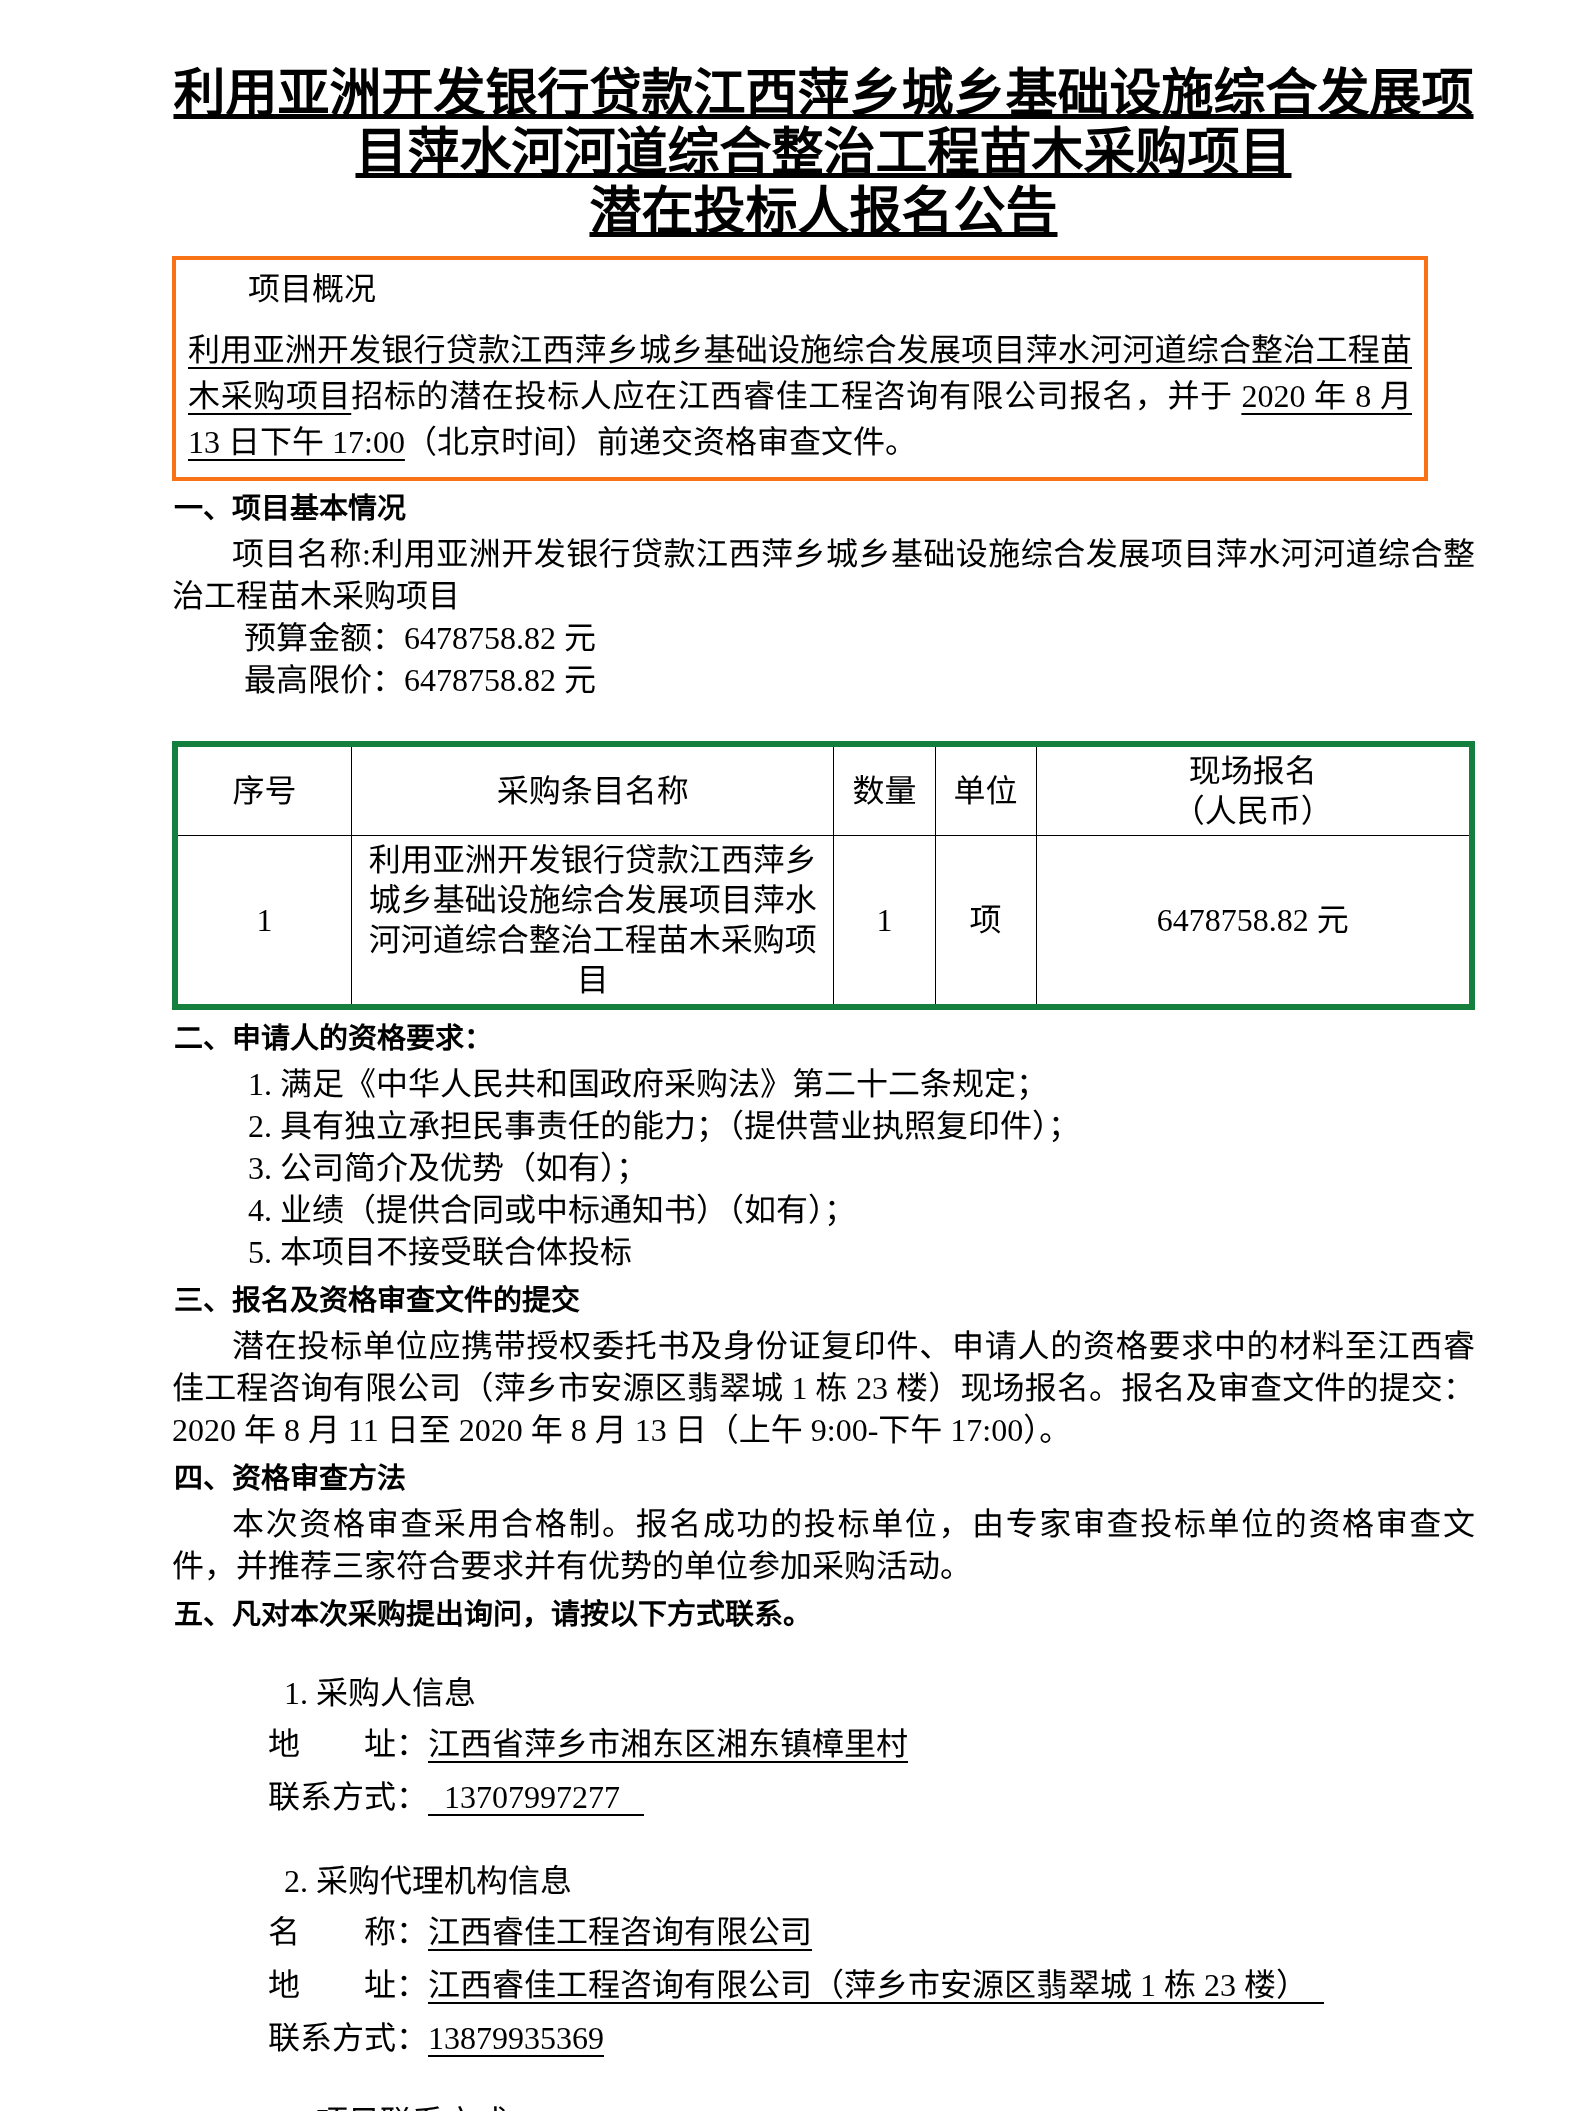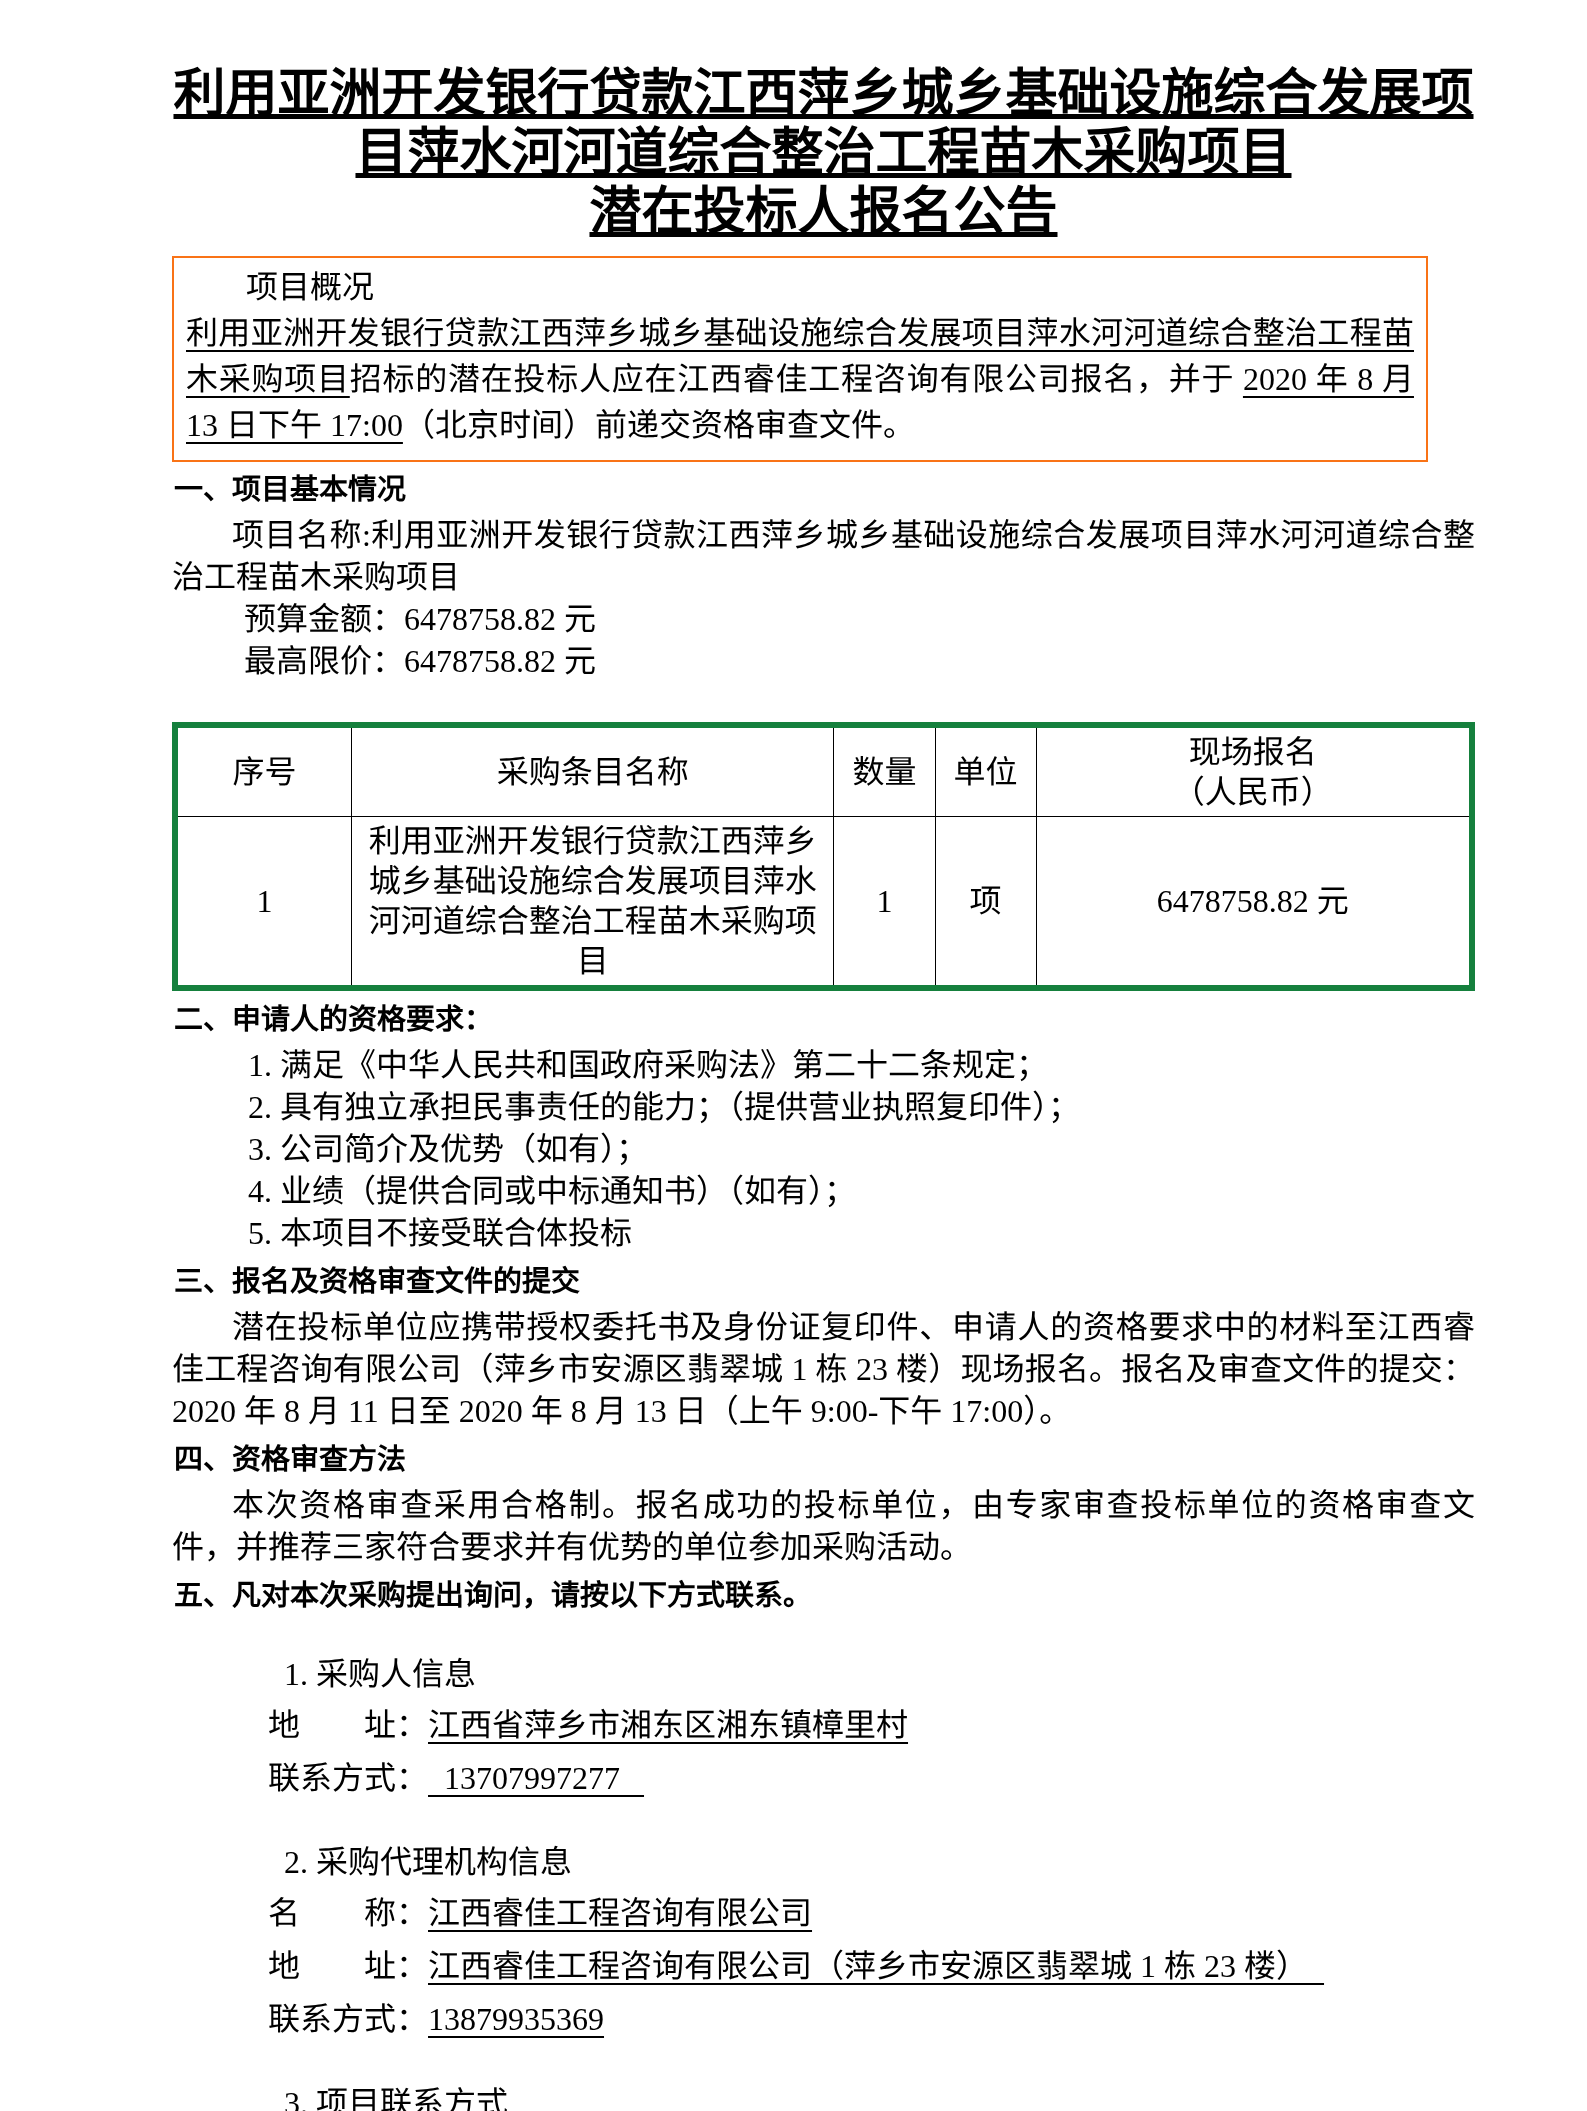--- a/index.html
+++ b/index.html
@@ -22,26 +22,26 @@
     text-align: center;
     font-weight: bold;
     font-size: 52px;
     line-height: 59px;
     text-decoration: underline;
   }
   
   .overview-box {
     margin-top: 15px;
     margin-right: 47px;
-    border: 2px solid #f97316;
+    border: 4px solid #f97316;
     padding: 6px 12px 12px 12px;
     line-height: 46px;
   }
   .overview-label { text-indent: 60px; }
-  .overview-para { text-align: justify; }
+  .overview-para { text-align: justify; margin-top: 15px; }
   .u {
     text-decoration: underline;
     text-underline-offset: 6px;
     text-decoration-thickness: 2px;
   }
   .pre { white-space: pre; }
   
   .sec-heading {
     font-family: "Liberation Sans", "DejaVu Sans", sans-serif;
     font-weight: 600;

